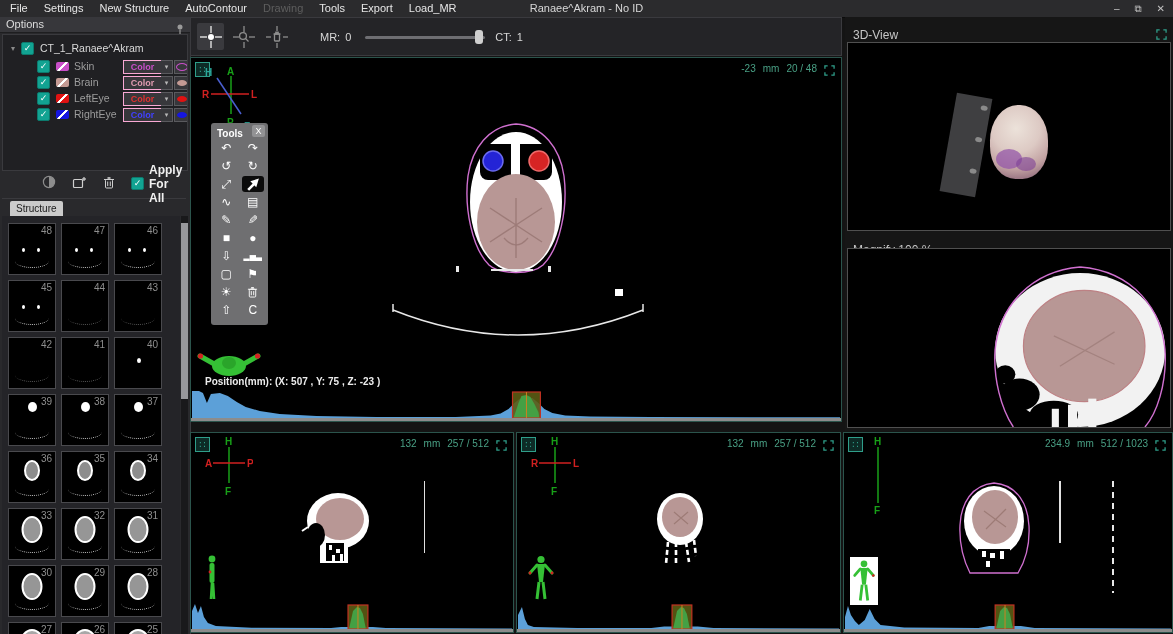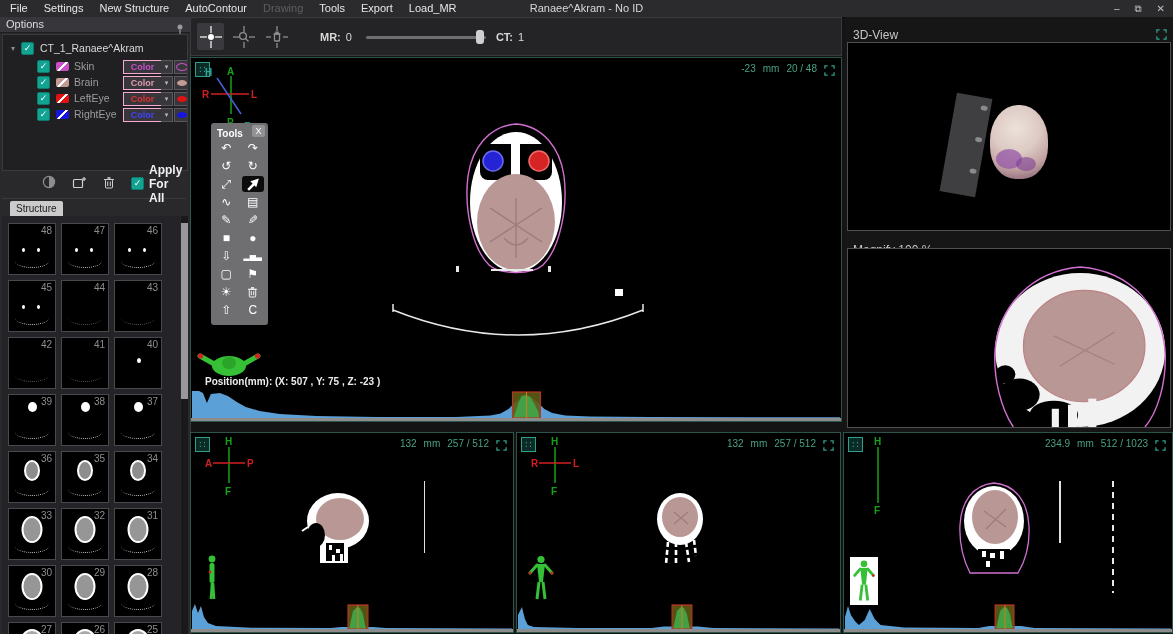--- a/index.html
+++ b/index.html
@@ -58,21 +58,21 @@
   .tile .head{position:absolute;left:50%;transform:translateX(-50%);border:2px solid #fff;border-radius:50%;}
   .tile.head-s .head{top:8px;width:12px;height:17px;background:#8d8d8d;}
   .tile.head-m .head{top:7px;width:17px;height:23px;background:#969696;}
   .tile.head-l .head{top:6px;width:21px;height:27px;background:#a8a8a8;}
   .thumb-scroll{position:absolute;left:181px;top:199px;width:7px;height:433px;background:#19191b;}
   .thumb-scroll .sthumb{position:absolute;left:0;top:7px;width:7px;height:176px;background:#98989c;}
   
   .toolbar{position:absolute;left:190px;top:17px;width:652px;height:39px;background:#242427;border:1px solid #3a3a3e;box-sizing:border-box;display:flex;align-items:center;}
   .tb-btn{width:27px;height:27px;margin-left:6px;display:flex;align-items:center;justify-content:center;}
   .tb-btn.active{background:#3a3a3e;border-radius:2px;}
-  .tb-label{font-size:11px;color:#d8d8d8;font-weight:bold;margin-left:30px;white-space:nowrap;}
+  .tb-label{font-size:11px;color:#d8d8d8;font-weight:normal;margin-left:30px;white-space:nowrap;}
   .tb-value{font-size:11px;color:#d8d8d8;margin-left:5px;}
   .slider{position:relative;width:120px;height:14px;margin-left:14px;}
   .slider .track{position:absolute;left:0;right:0;top:6px;height:3px;background:#6e6e72;border-radius:2px;}
   .slider .handle{position:absolute;left:110px;top:0;width:8px;height:14px;background:#cfcfcf;border-radius:3px;}
   .ct-label{margin-left:10px;}
   
   .viewport{position:absolute;background:#000;border:1px solid #2b544c;box-sizing:border-box;overflow:hidden;}
   .dice{position:absolute;left:4px;top:4px;width:15px;height:15px;background:#0d2b26;border:1px solid #2f9e8a;
         color:#2f9e8a;font-size:10px;line-height:13px;text-align:center;box-sizing:border-box;}
   .dice::after{content:"∷";}

